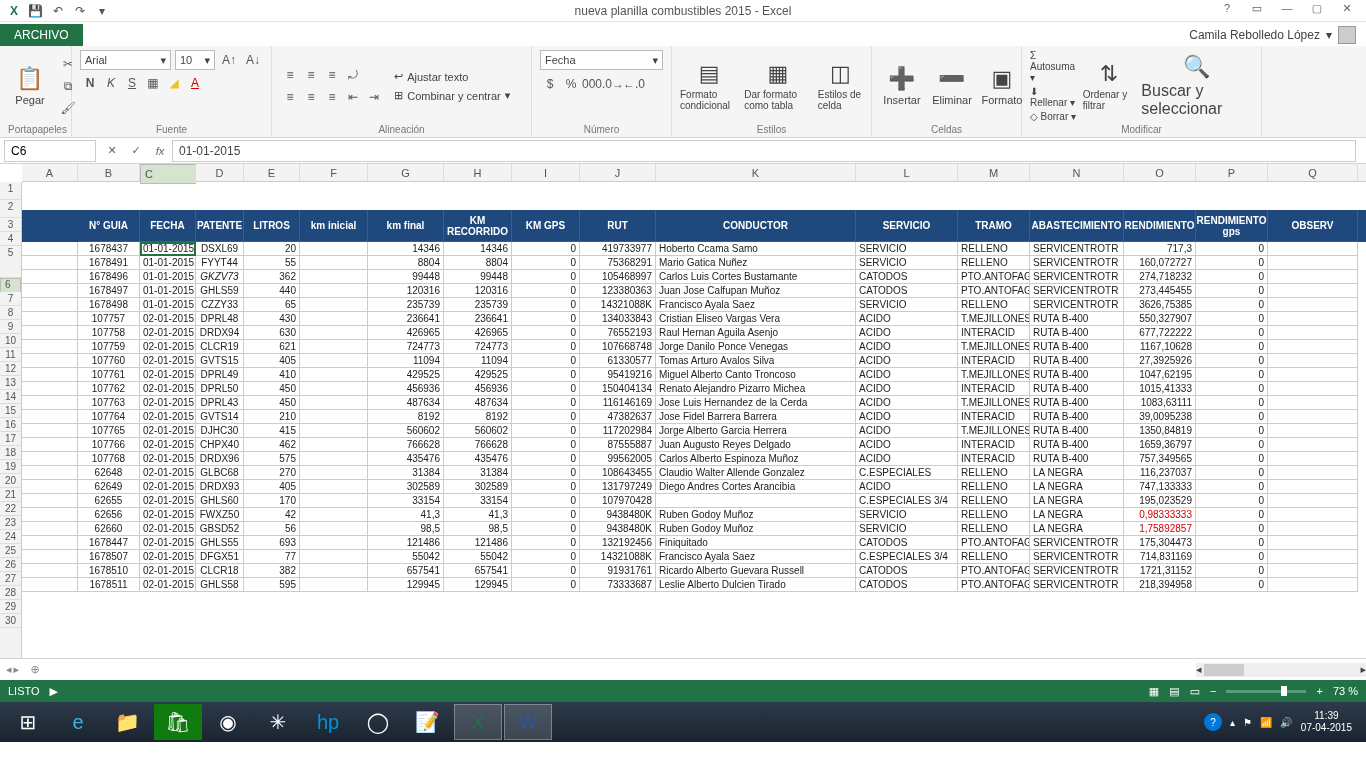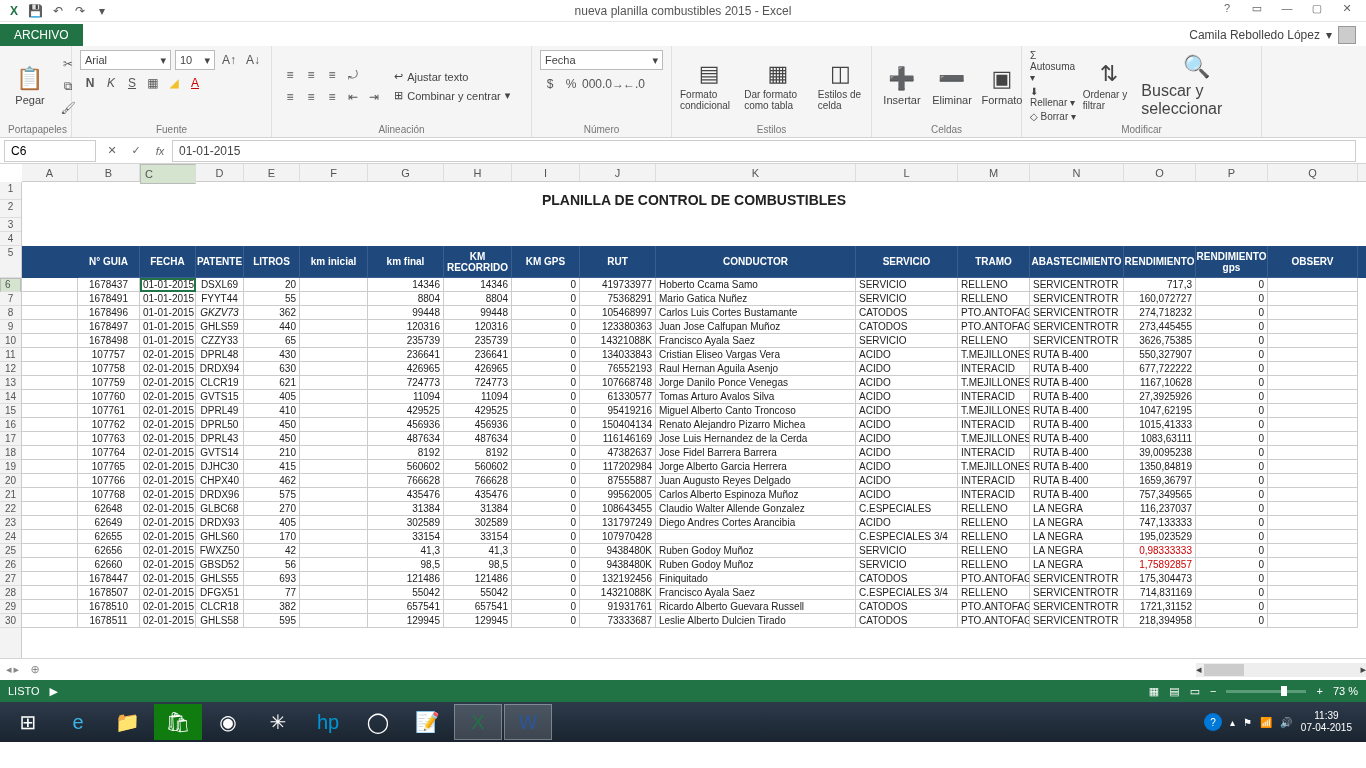--- a/index.html
+++ b/index.html
@@ -302,21 +302,20 @@
         <div class="row-h ">23</div>
         <div class="row-h ">24</div>
         <div class="row-h ">25</div>
         <div class="row-h ">26</div>
         <div class="row-h ">27</div>
         <div class="row-h ">28</div>
         <div class="row-h ">29</div>
         <div class="row-h ">30</div>
       </div>
     <div class="cells" id="cells">
-        <div class="title-row" style="height: 36px;">PLANILLA DE CONTROL DE COMBUSTIBLES</div>
         <div class="spacer-row"></div>
         <div class="spacer-row"></div>
         <div class="header-row">
           <div style="width: 56px;"></div>
           <div class="hcell" style="width: 62px;">N° GUIA</div>
           <div class="hcell" style="width: 56px;">FECHA</div>
           <div class="hcell" style="width: 48px;">PATENTE</div>
           <div class="hcell" style="width: 56px;">LITROS</div>
           <div class="hcell" style="width: 68px;">km inicial</div>
           <div class="hcell" style="width: 76px;">km final</div>

